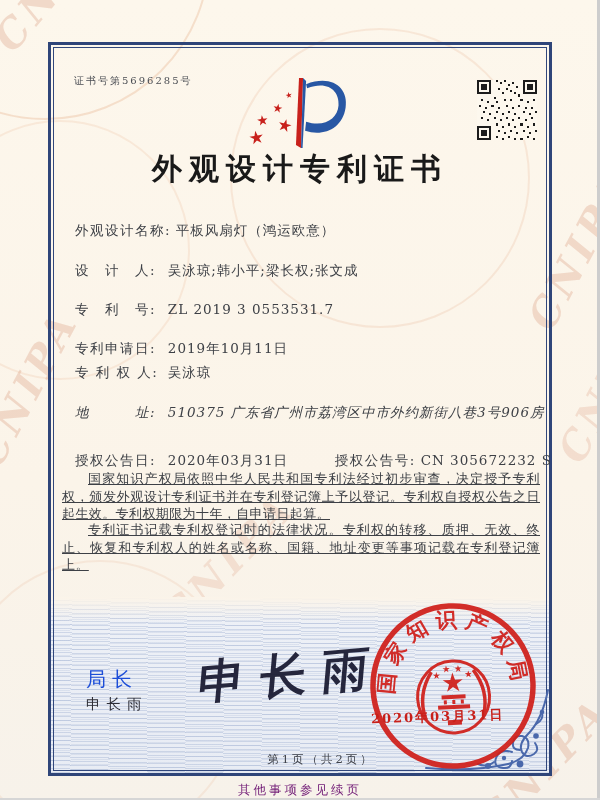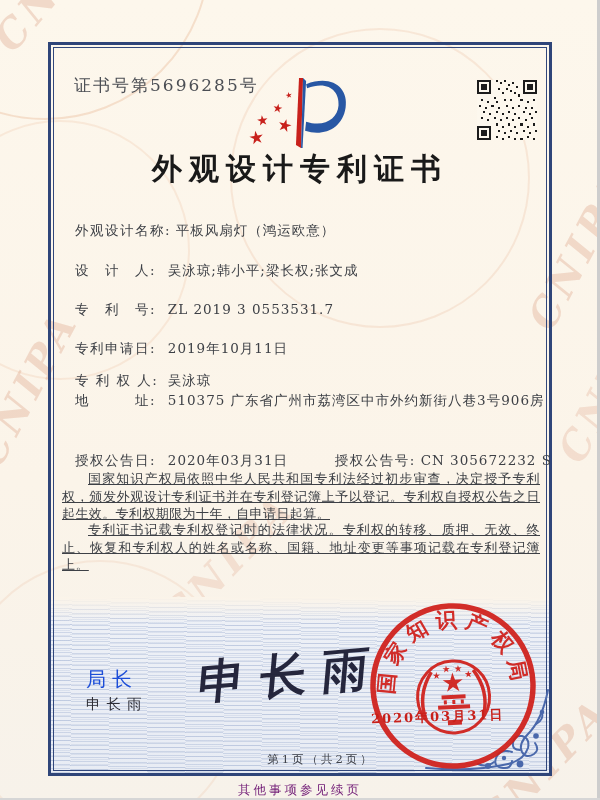--- a/index.html
+++ b/index.html
@@ -50,38 +50,38 @@
     position:absolute; z-index:3;
     left:48px; top:42px; width:504px; height:734px;
     border:3px solid #2f4579; pointer-events:none;
   }
   .frame-inner { position:absolute; inset:2px; border:1px solid #31477c; }
 
   
   .content { position:absolute; inset:0; z-index:4; }
   .cert-no {
     position:absolute; left:74px; top:74px;
-    font-size:17px; letter-spacing:2px; color:#4b4e54;
+    font-size:10px; letter-spacing:2px; color:#4b4e54;
   }
   .logo { position:absolute; left:243px; top:74px; width:112px; height:76px; }
   .qr   { position:absolute; left:477px; top:80px; width:60px; height:60px; }
   .title {
     position:absolute; left:0; right:0; top:149px;
     text-align:center; font-size:30px; font-weight:bold;
     letter-spacing:7px; color:#191919;
   }
   .row {
     position:absolute; left:75px; right:60px;
     font-size:13.5px; color:#3d4046; letter-spacing:.5px; white-space:nowrap;
   }
   .lbl { display:inline-block; min-width:88px; letter-spacing:1.5px; }
   .val { letter-spacing:1px; }
   .pair2 { margin-left:42px; }
   .r1 { top:222px; } .r2 { top:262px; } .r3 { top:301px; } .r4 { top:340px; }
-  .r5 { top:372px; } .r6 { top:392px; } .r7 { top:452px; }
+  .r5 { top:364px; } .r6 { top:404px;font-style:italic; } .r7 { top:452px; }
   .para {
     position:absolute; left:62px; width:478px;
     font-size:13px; line-height:17.5px; color:#3d4046;
     text-align:justify; text-indent:2em; letter-spacing:.4px;text-decoration:underline;
   }
   .p1 { top:470px; } .p2 { top:521px; }
 
   .chief-title { position:absolute; left:86px; top:666px; font-size:20px; letter-spacing:6px; color:#1d4ed8; }
   .chief-name  { position:absolute; left:86px; top:695px; font-size:14.5px; letter-spacing:6px; color:#2e2e36; }
   .signature {

